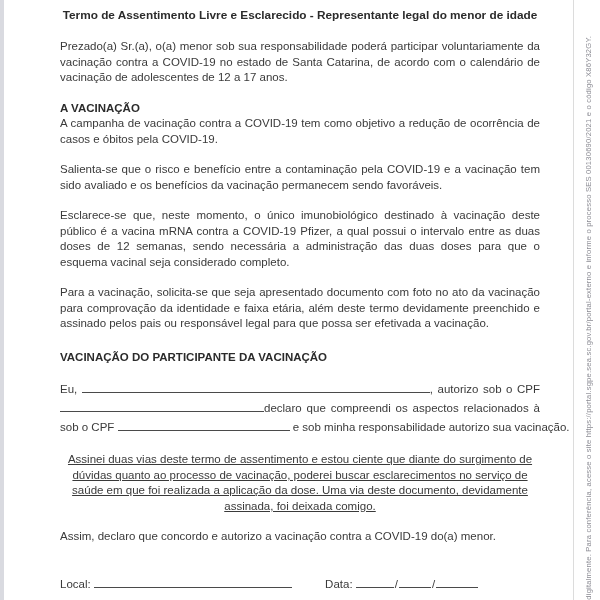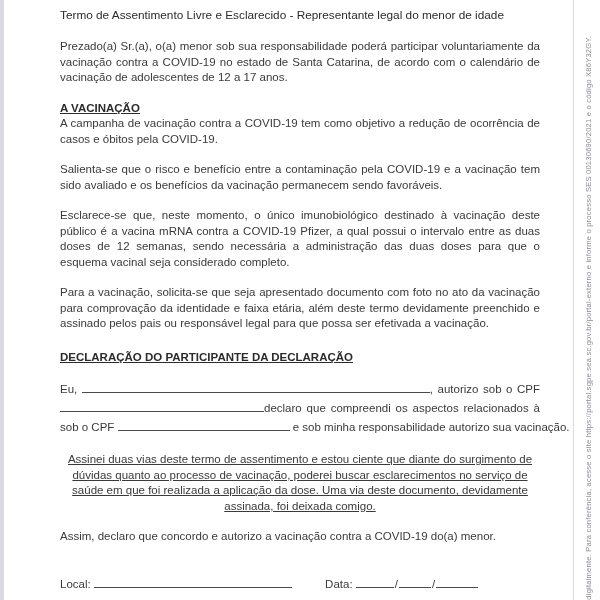--- a/index.html
+++ b/index.html
@@ -41,38 +41,38 @@
   .content {
     position: absolute;
     left: 60px;
     top: 8px;
     width: 480px;
     color: #3a3a3a;
     font-size: 11.5px;
     line-height: 15.5px;
   }
   .doc-title {
-    font-weight: normal;
+    text-align: center;
+    font-weight: bold;
     color: #2b2b2b;
     font-size: 11.8px;
     margin: 0 0 17px 0;
     line-height: 14px;
   }
   p.para {
     margin: 0 0 15px 0;
     text-align: justify;
   }
   p.para.ragged { text-align: center; text-decoration: underline; }
   .sec-heading {
     font-weight: bold;
     color: #2b2b2b;
     margin: 18px 0 0 0;
     font-size: 11.5px;
     line-height: 15.5px;
-    text-decoration: underline;
   }
   .sec-heading.tight { margin-top: 0; }
   .form-block { margin: 15px 0 15px 0; }
   .form-line {
     line-height: 19px;
     white-space: nowrap;
   }
   .form-line.jst {
     text-align: justify;
     text-align-last: justify;
@@ -110,21 +110,21 @@
     <div class="sec-heading tight">A VACINAÇÃO</div>
 
     <p class="para">A campanha de vacinação contra a COVID-19 tem como objetivo a redução de ocorrência de casos e óbitos pela COVID-19.</p>
 
     <p class="para">Salienta-se que o risco e benefício entre a contaminação pela COVID-19 e a vacinação tem sido avaliado e os benefícios da vacinação permanecem sendo favoráveis.</p>
 
     <p class="para">Esclarece-se que, neste momento, o único imunobiológico destinado à vacinação deste público é a vacina mRNA contra a COVID-19 Pfizer, a qual possui o intervalo entre as duas doses de 12 semanas, sendo necessária a administração das duas doses para que o esquema vacinal seja considerado completo.</p>
 
     <p class="para">Para a vacinação, solicita-se que seja apresentado documento com foto no ato da vacinação para comprovação da identidade e faixa etária, além deste termo devidamente preenchido e assinado pelos pais ou responsável legal para que possa ser efetivada a vacinação.</p>
 
-    <div class="sec-heading">DECLARAÇÃO DO PARTICIPANTE DA DECLARAÇÃO</div>
+    <div class="sec-heading">VACINAÇÃO DO PARTICIPANTE DA VACINAÇÃO</div>
 
     <div class="form-block">
 
       <div class="form-line jst">
         <span>Eu,</span>
         <span class="blank" style="width:348px;"></span><span>, autorizo sob o CPF</span>
       </div>
 
       <div class="form-line jst">
         <span class="blank" style="width:204px;"></span><span>declaro que compreendi os aspectos relacionados à</span>

